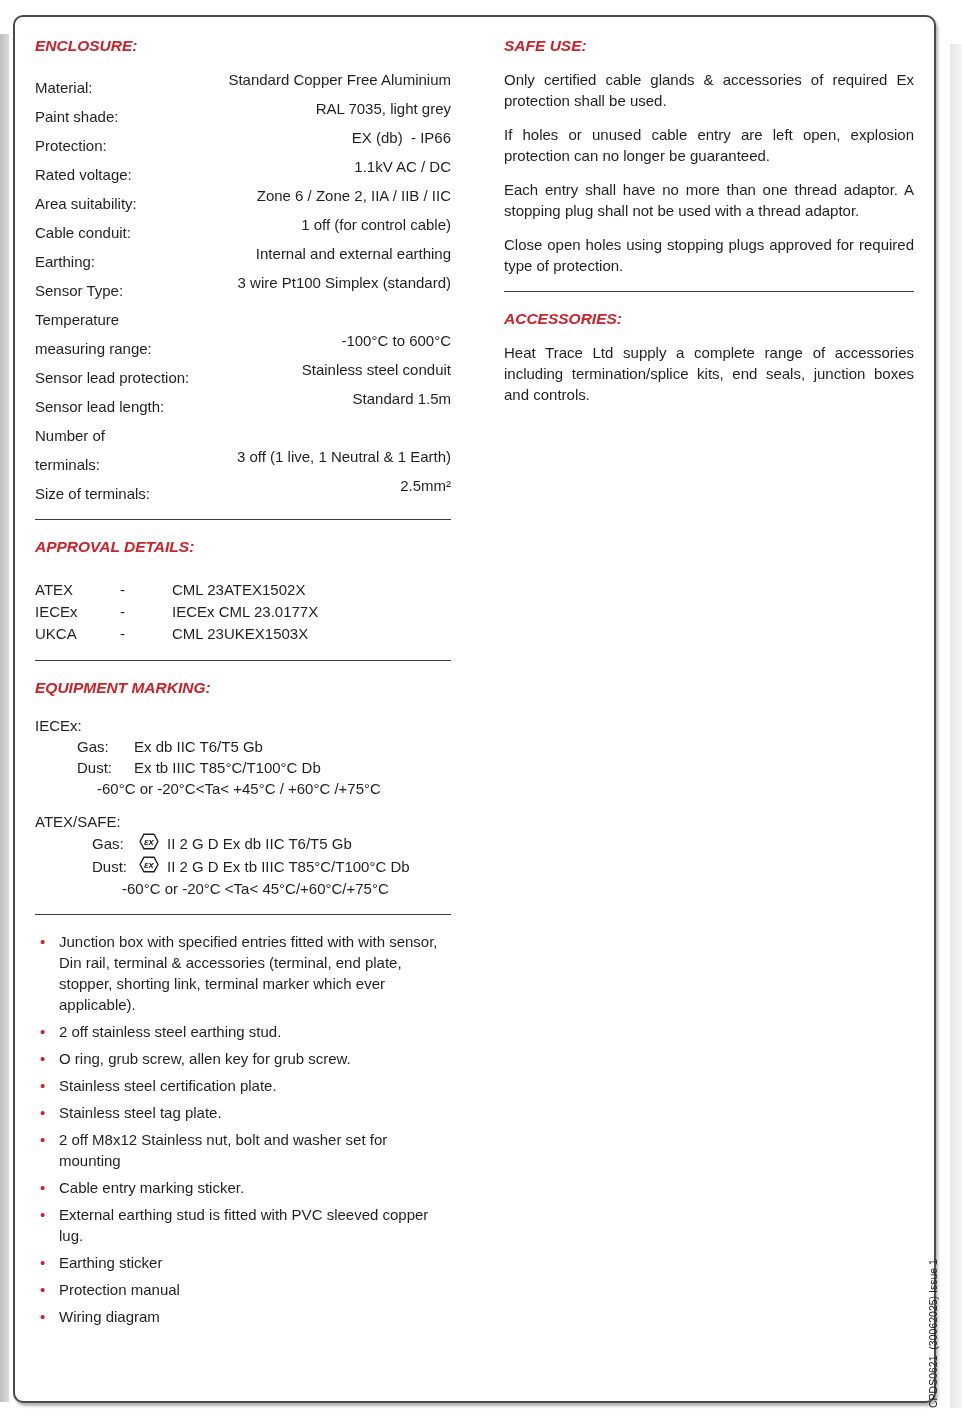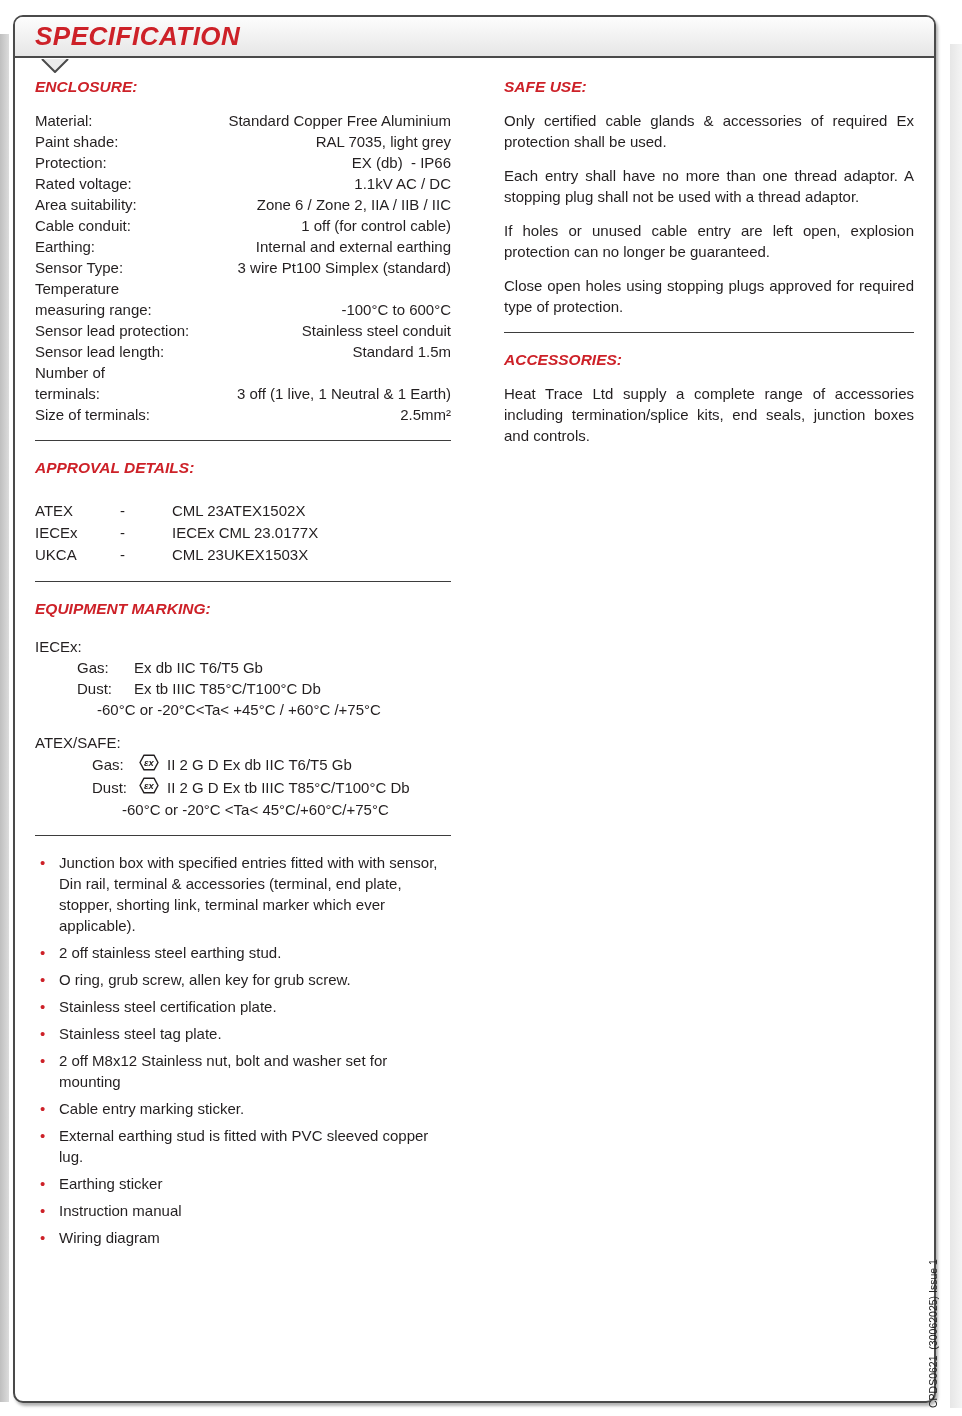--- a/index.html
+++ b/index.html
@@ -45,21 +45,21 @@
   }
   .notch{position:absolute;left:26px;top:41px;width:28px;height:15px;}
   .columns{display:flex;padding:18px 20px 0 20px;gap:53px;}
   .col-left{width:416px;flex:0 0 416px;}
   .col-right{flex:1;min-width:0;}
   .section-heading{
     color:var(--red);font-weight:bold;font-style:italic;
     font-size:15.5px;margin-bottom:13px;
   }
   .kv-row{display:flex;justify-content:space-between;}
-  .kv-label{white-space:pre;}
+  .kv-label{white-space:pre;margin-top:8px;}
   .kv-value{white-space:pre;text-align:right;}
   .rule{border:none;border-top:1.6px solid var(--line);margin:15px 0 16px 0;}
   .approval-list{margin-bottom:0;}
   .approval-heading{margin-bottom:22px;}
   .approval-row{display:grid;grid-template-columns:85px 52px 1fr;line-height:22px;}
   .mark-group-first{margin-top:17px;}
   .mark-group-second{margin-top:12px;}
   .mark-sub{display:flex;}
   .iec-sub{padding-left:42px;}
   .iec-label{width:57px;flex:0 0 57px;}
@@ -80,29 +80,20 @@
   }
 </style>
 </head>
 <body>
 
 <div class="page-edge-left"></div>
 <div class="page-edge-right"></div>
 
 <div class="sheet">
 
-  <div class="sheet-header">
-    <span class="sheet-title">SPECIFICATION</span>
-    <div class="notch">
-      <svg width="28" height="15" viewBox="0 0 28 15">
-        <polygon points="0,0 28,0 14,13" fill="#ebebeb"></polygon>
-        <path d="M1,0 L14,13 L27,0" fill="none" stroke="#4a4a4a" stroke-width="2" stroke-linejoin="round"></path>
-      </svg>
-    </div>
-  </div>
 
   <div class="columns">
 
     <div class="col-left">
 
       <div class="section-heading">ENCLOSURE:</div>
       <div>
 
           <div class="kv-row">
             <span class="kv-label">Material:</span>
@@ -290,41 +281,41 @@
             <span class="kit-text">External earthing stud is fitted with PVC sleeved copper lug.</span>
           </div>
 
           <div class="kit-item">
             <span class="kit-bullet">•</span>
             <span class="kit-text">Earthing sticker</span>
           </div>
 
           <div class="kit-item">
             <span class="kit-bullet">•</span>
-            <span class="kit-text">Instruction manual</span>
+            <span class="kit-text">Protection manual</span>
           </div>
 
           <div class="kit-item">
             <span class="kit-bullet">•</span>
             <span class="kit-text">Wiring diagram</span>
           </div>
         </div>
 
     </div>
 
     <div class="col-right">
 
       <div class="section-heading">SAFE USE:</div>
       <div>
 
           <p class="para">Only certified cable glands &amp; accessories of required Ex protection shall be used.</p>
 
+          <p class="para">If holes or unused cable entry are left open, explosion protection can no longer be guaranteed.</p>
+
           <p class="para">Each entry shall have no more than one thread adaptor. A stopping plug shall not be used with a thread adaptor.</p>
-
-          <p class="para">If holes or unused cable entry are left open, explosion protection can no longer be guaranteed.</p>
 
           <p class="para">Close open holes using stopping plugs approved for required type of protection.</p>
         </div>
 
       <hr class="rule">
 
       <div class="section-heading">ACCESSORIES:</div>
       <p class="para">Heat Trace Ltd supply a complete range of accessories including termination/splice kits, end seals, junction boxes and controls.</p>
 
     </div>

